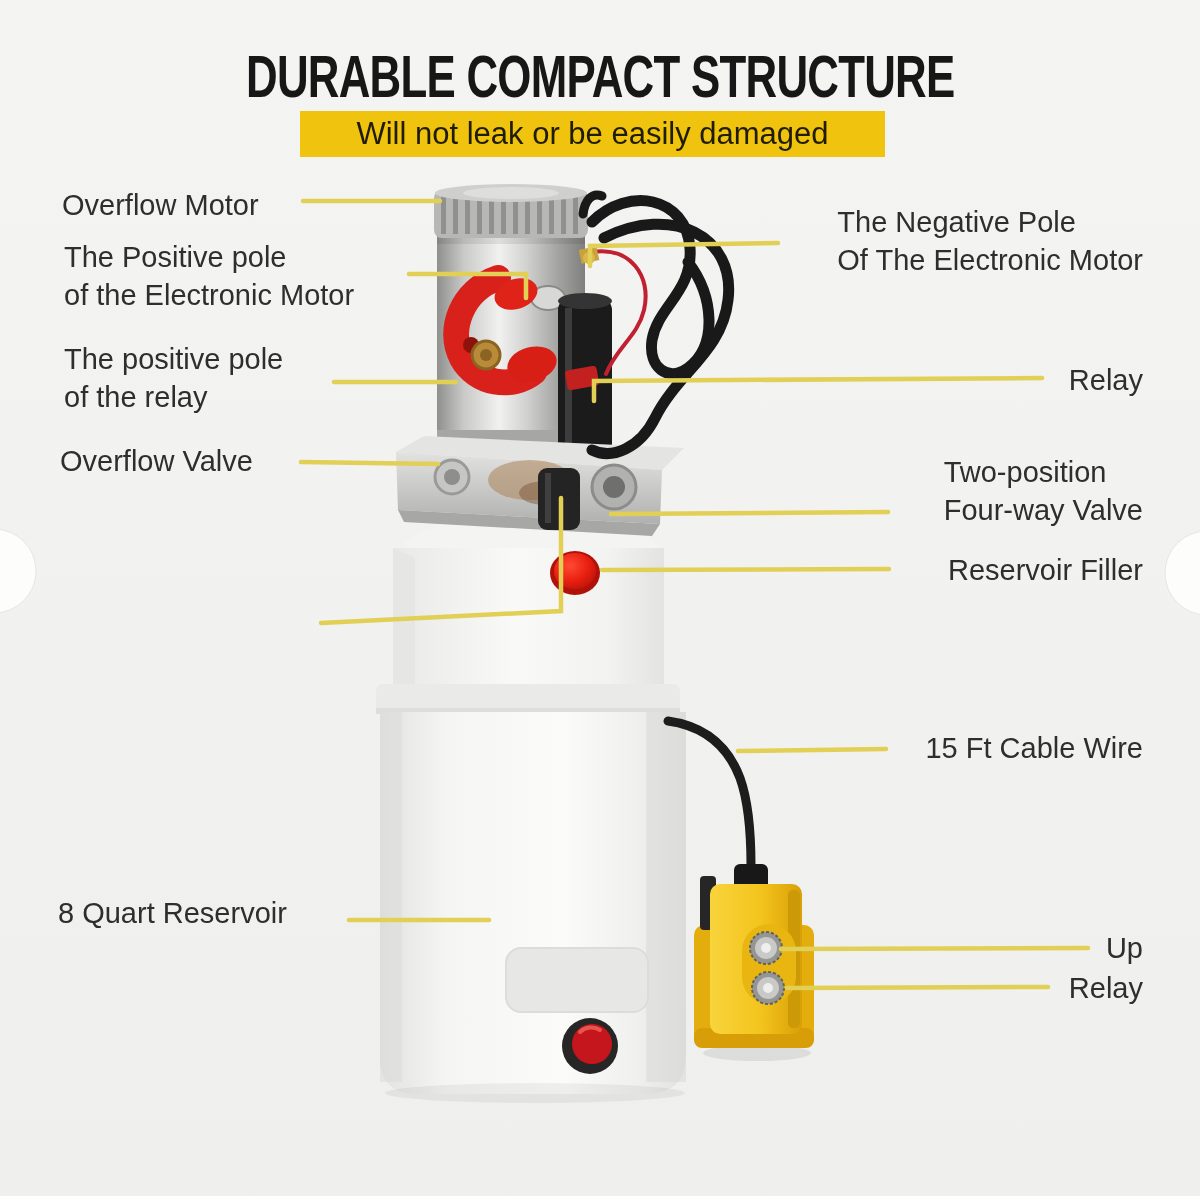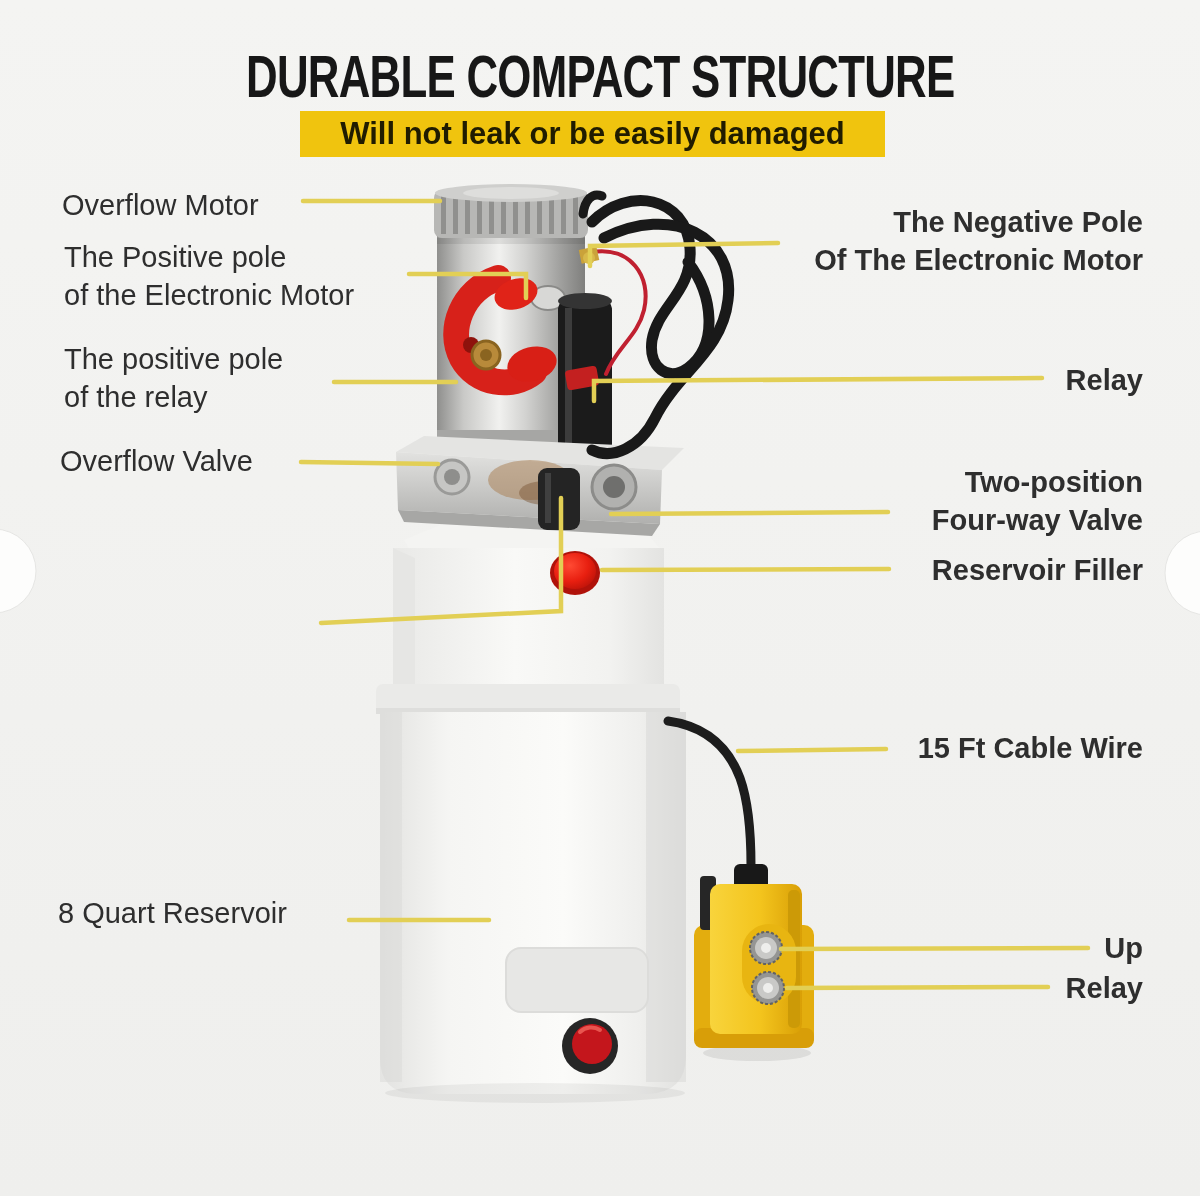--- a/index.html
+++ b/index.html
@@ -16,27 +16,27 @@
   }
   .title span{
     font-size:60px;font-weight:900;letter-spacing:-1px;color:#171717;
     transform:scaleX(0.73);transform-origin:center;white-space:nowrap;
   }
   .banner{
     position:absolute;left:300px;top:111px;width:585px;height:46px;
     display:flex;align-items:center;justify-content:center;
   }
   .banner span{
-    font-size:31px;font-weight:bold;color:#201c00;white-space:nowrap;
+    font-size:31px;font-weight:normal;color:#201c00;white-space:nowrap;
   }
   .callout{
     position:absolute;color:#2e2e2e;font-size:29px;line-height:38px;
     white-space:pre-line;
   }
-  .r{right:57px;text-align:right;font-weight:bold;}
+  .r{right:57px;text-align:left;}
 </style>
 </head>
 <body>
 
 <div class="stage">
 
   <svg class="art" width="1200" height="1196" viewBox="0 0 1200 1196">
     <defs>
       <linearGradient id="motorGrad" x1="0" y1="0" x2="1" y2="0">
         <stop offset="0" stop-color="#8f8f8d"></stop>
@@ -227,20 +227,20 @@
   <div class="callout" style="left:64px;top:238px;">The Positive pole
 of the Electronic Motor</div>
   <div class="callout" style="left:64px;top:340px;">The positive pole
 of the relay</div>
   <div class="callout" style="left:60px;top:442px;">Overflow Valve</div>
   <div class="callout" style="left:58px;top:894px;">8 Quart Reservoir</div>
 
   <div class="callout r" style="top:203px;">The Negative Pole
 Of The Electronic Motor</div>
   <div class="callout r" style="top:361px;">Relay</div>
-  <div class="callout r" style="top:463px;">Two-position
+  <div class="callout r" style="top:453px;">Two-position
 Four-way Valve</div>
   <div class="callout r" style="top:551px;">Reservoir Filler</div>
   <div class="callout r" style="top:729px;">15 Ft Cable Wire</div>
   <div class="callout r" style="top:929px;">Up</div>
   <div class="callout r" style="top:969px;">Relay</div>
 
 </div>
 
 </body></html>

